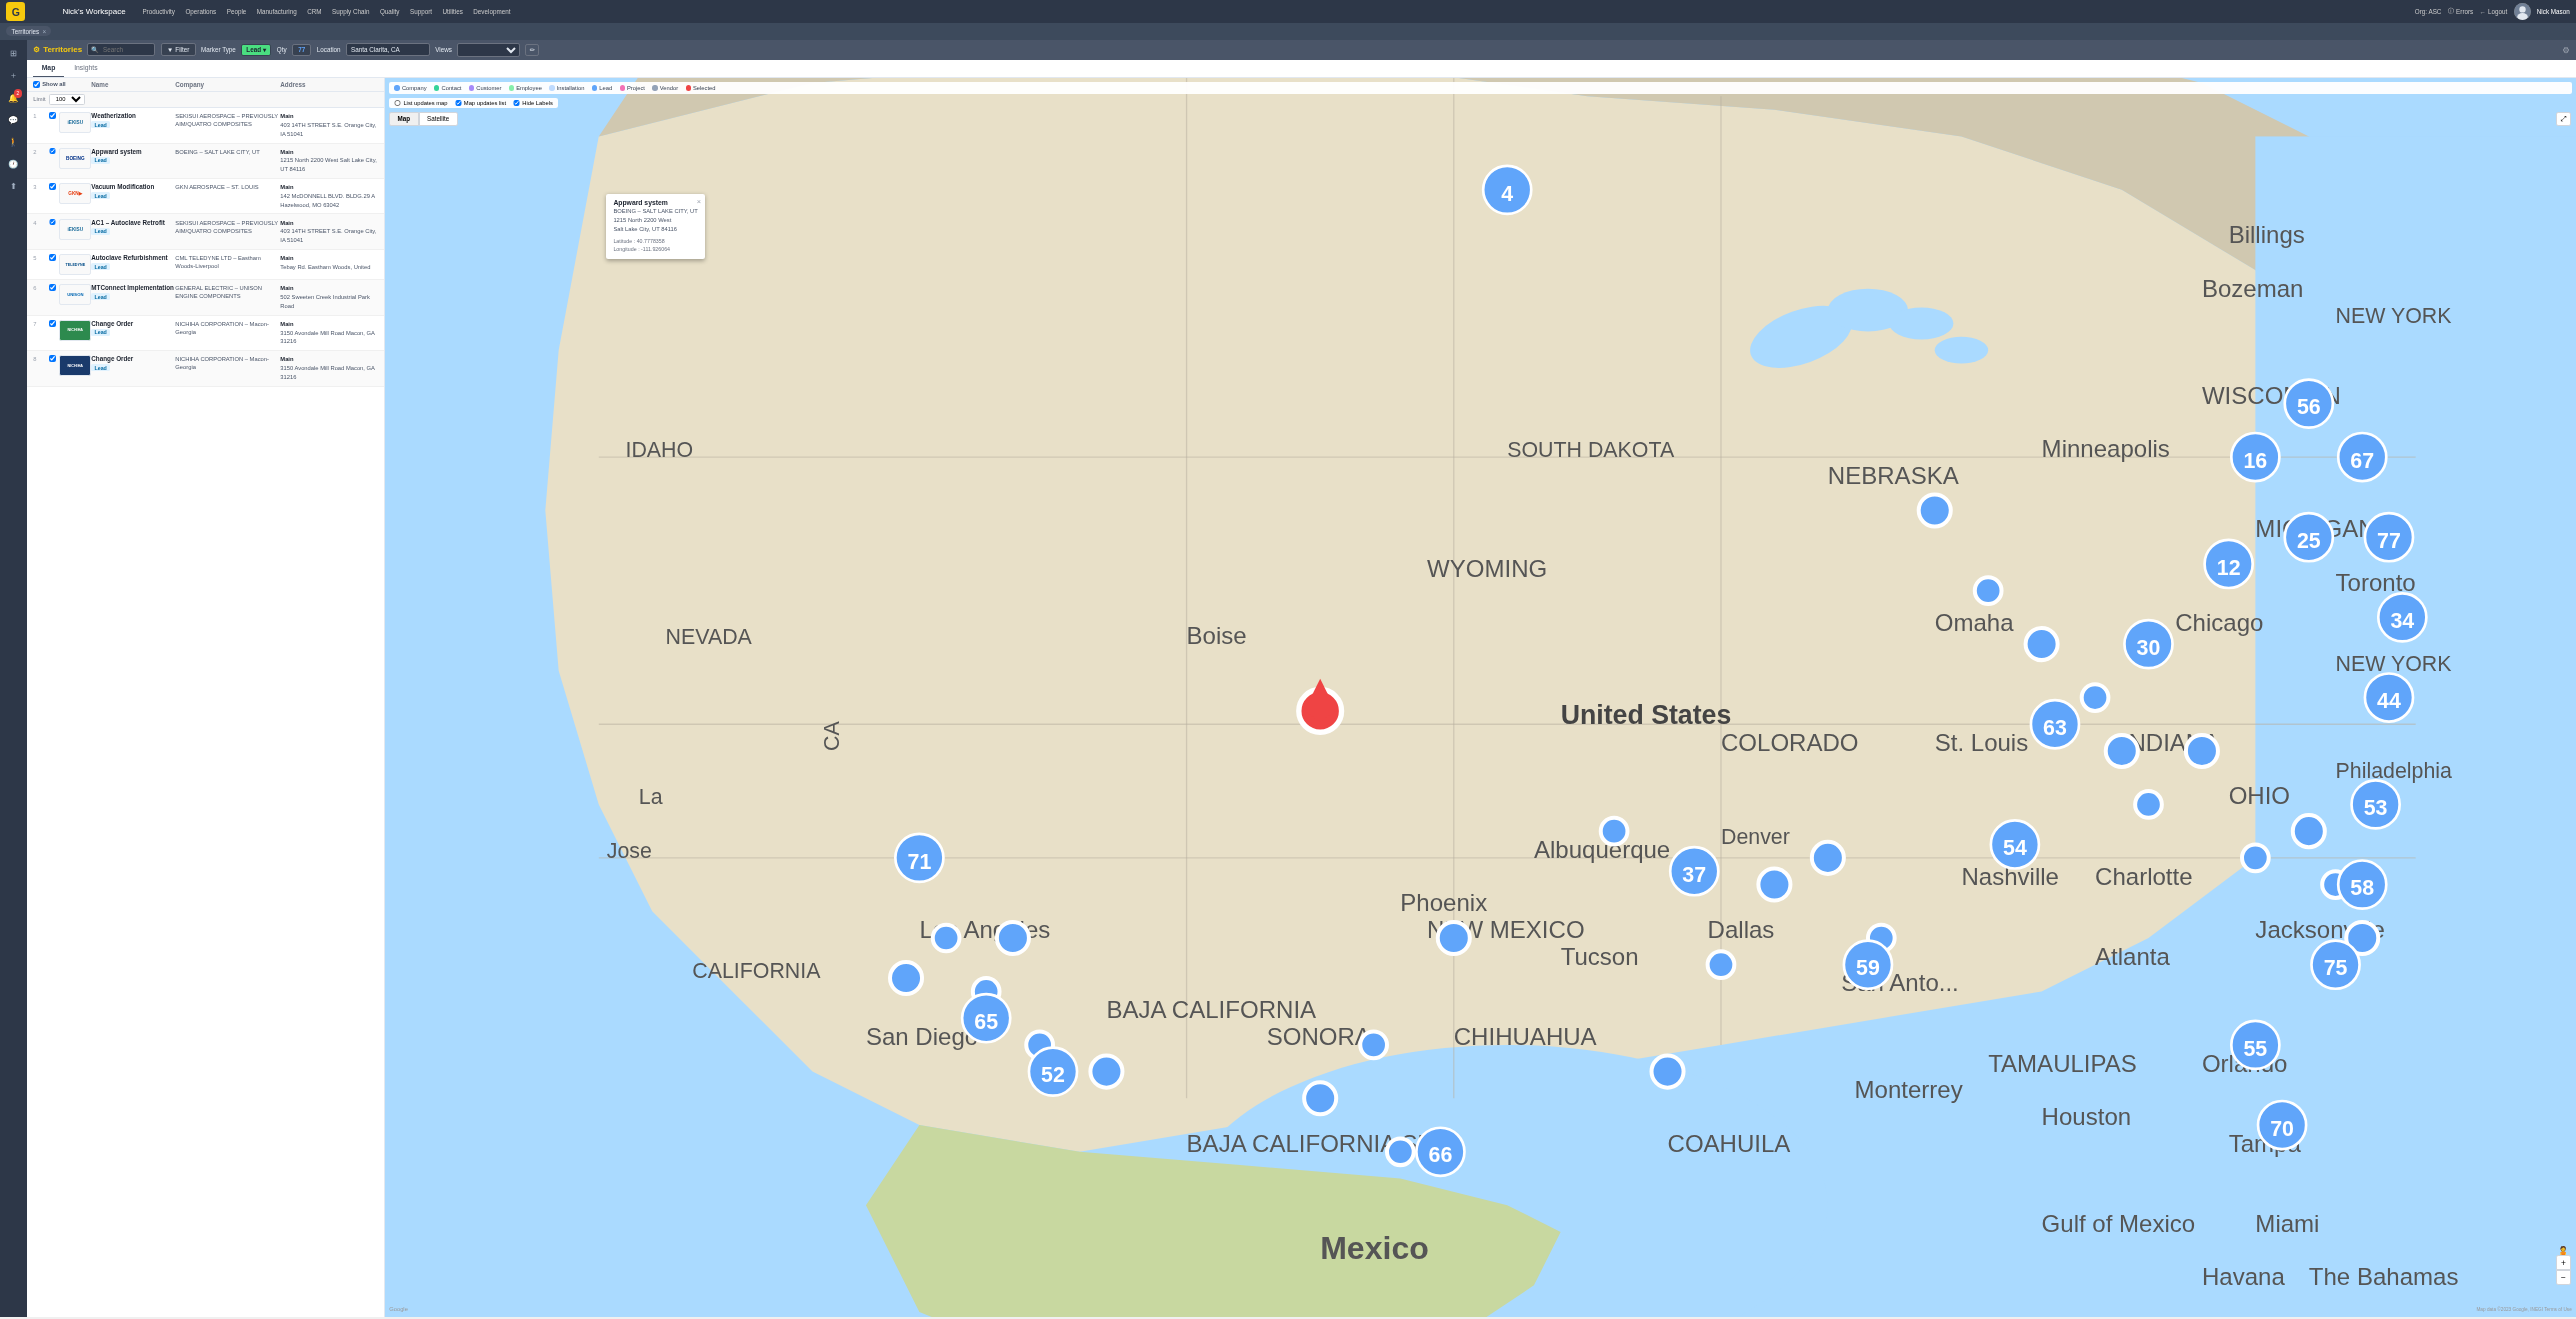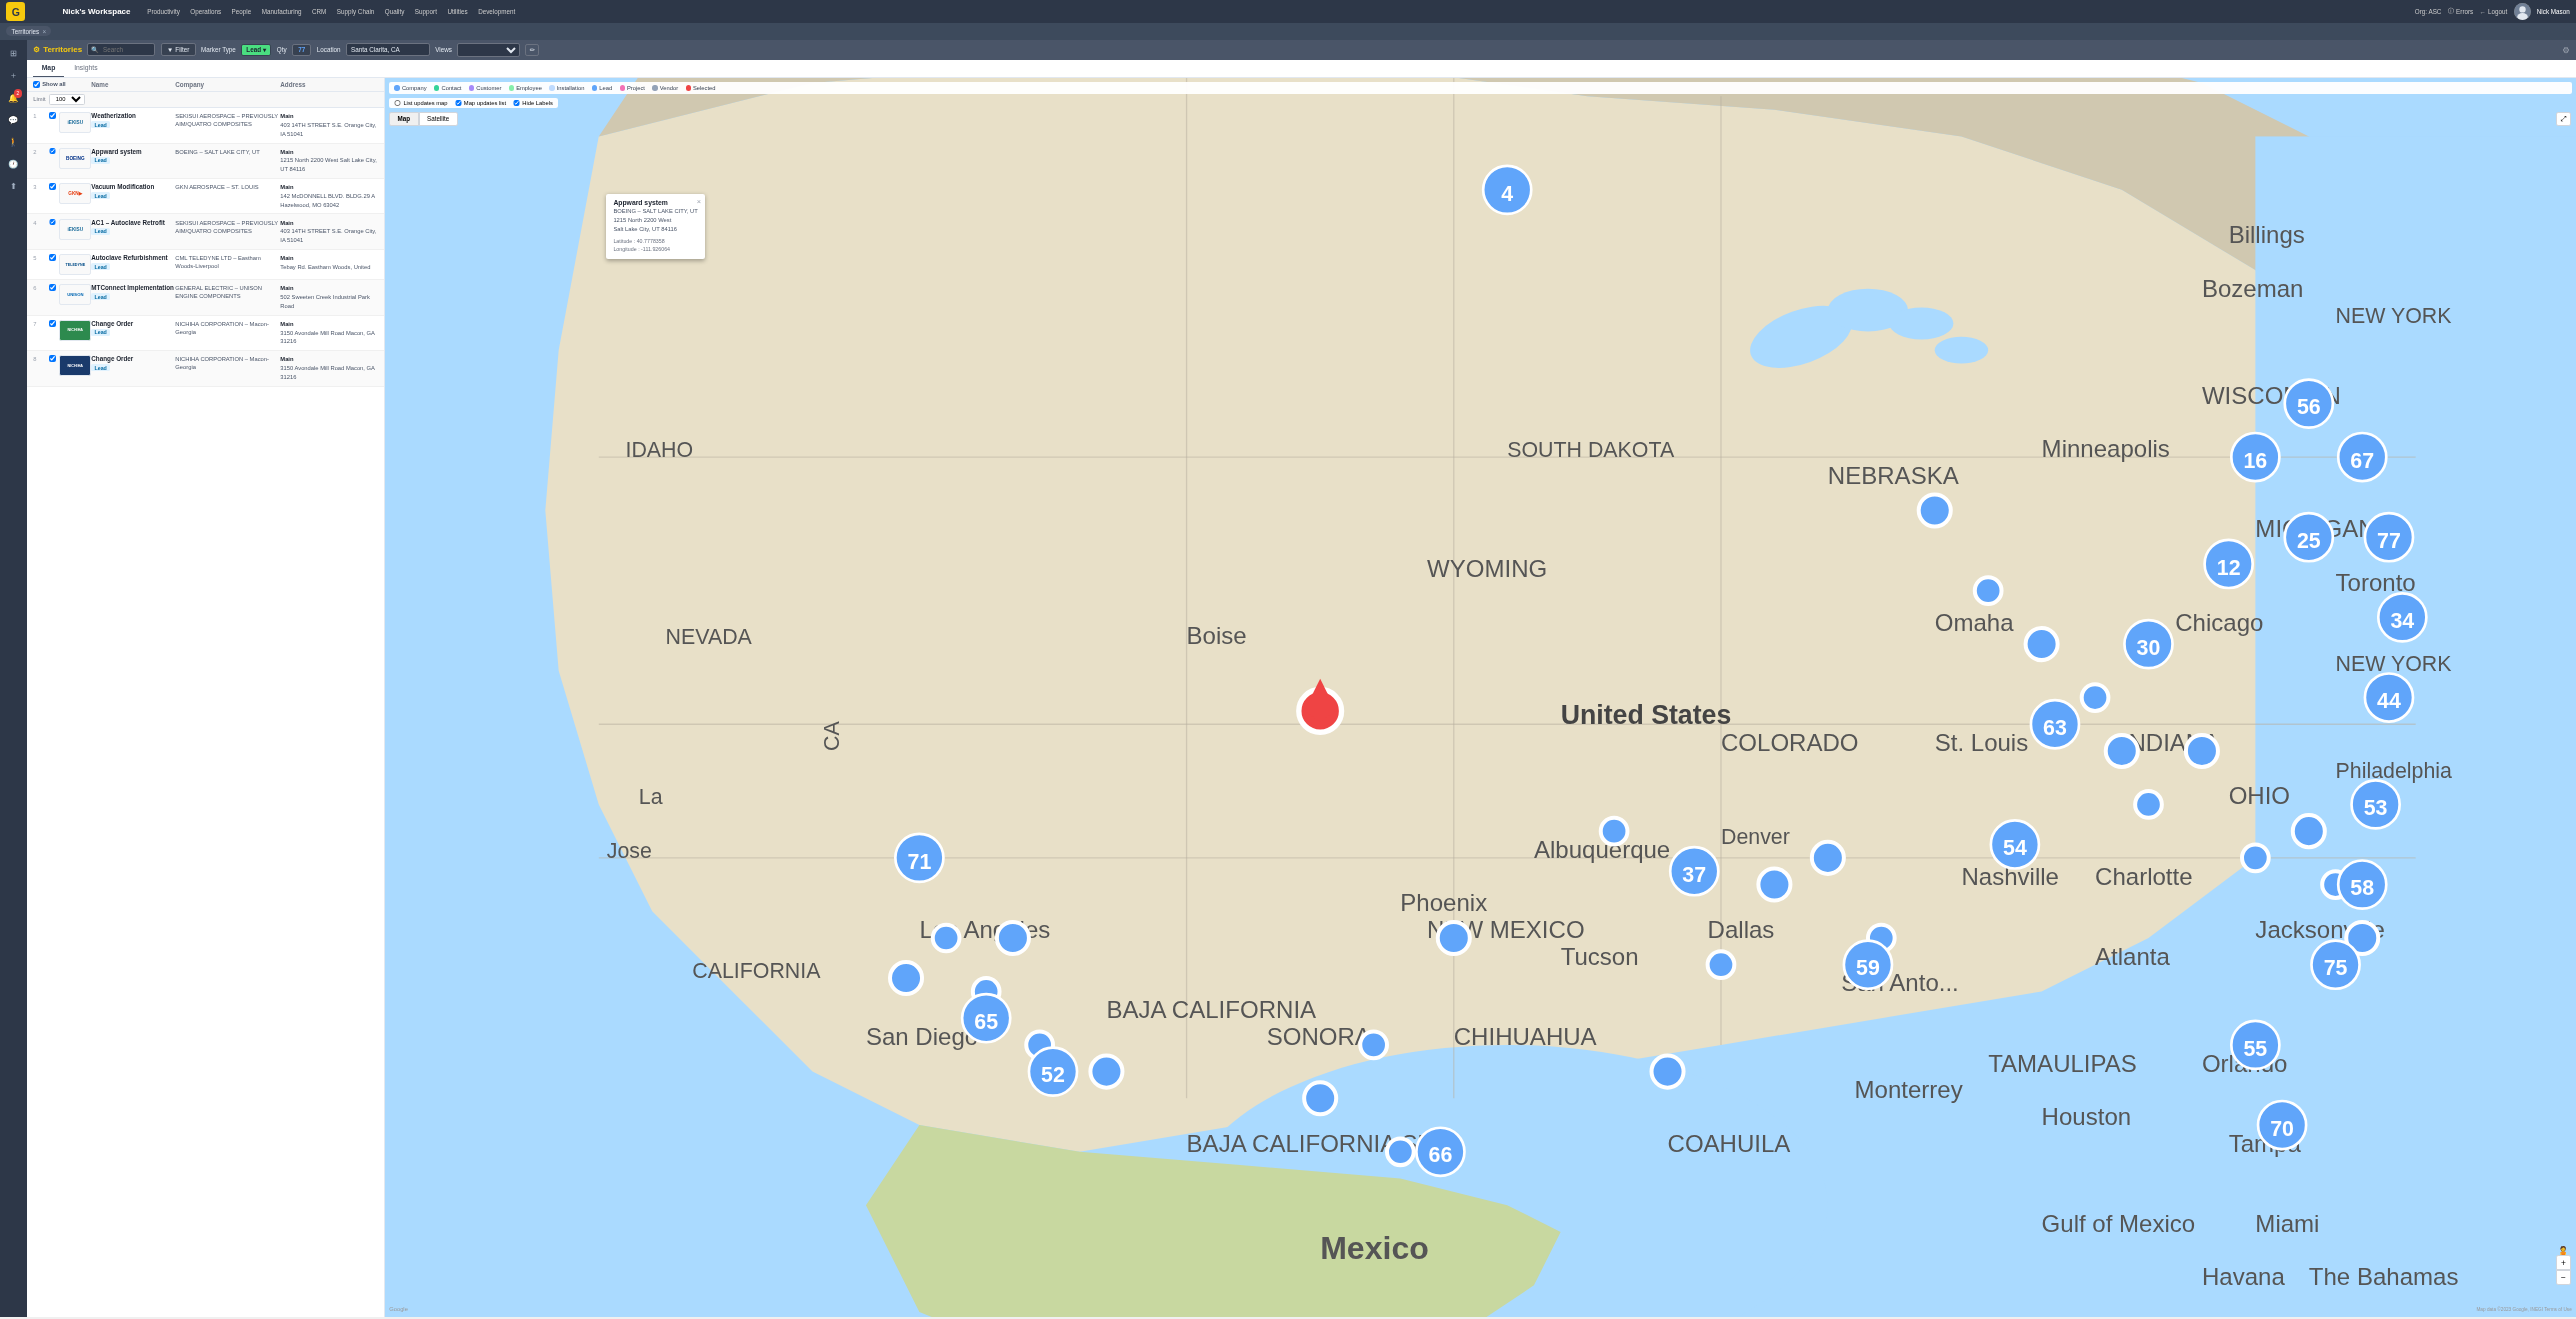--- a/index.html
+++ b/index.html
@@ -17,21 +17,21 @@
     }
     .top-nav .logo {
       width: 19px; height: 19px;
       background: #f6c90e;
       border-radius: 3.2px;
       display: flex; align-items: center; justify-content: center;
       font-weight: bold; font-size: 10.5px; color: #2d3748;
       flex-shrink: 0;
     }
     .top-nav .workspace-title {
-      font-size: 8px; font-weight: bold; color: #fff;
+      font-size: 8px; font-weight: normal; color: #fff;
       margin-right: 8.4px; white-space: nowrap; padding-left: 33px;
     }
     .top-nav .nav-links {
       display: flex; gap: 2.1px; flex: 1;
     }
     .top-nav .nav-link {
       color: #ccc; font-size: 6.3px; padding: 2.1px 4.2px;
       cursor: pointer; border-radius: 2.1px; white-space: nowrap;
     }
     .top-nav .right-side {

